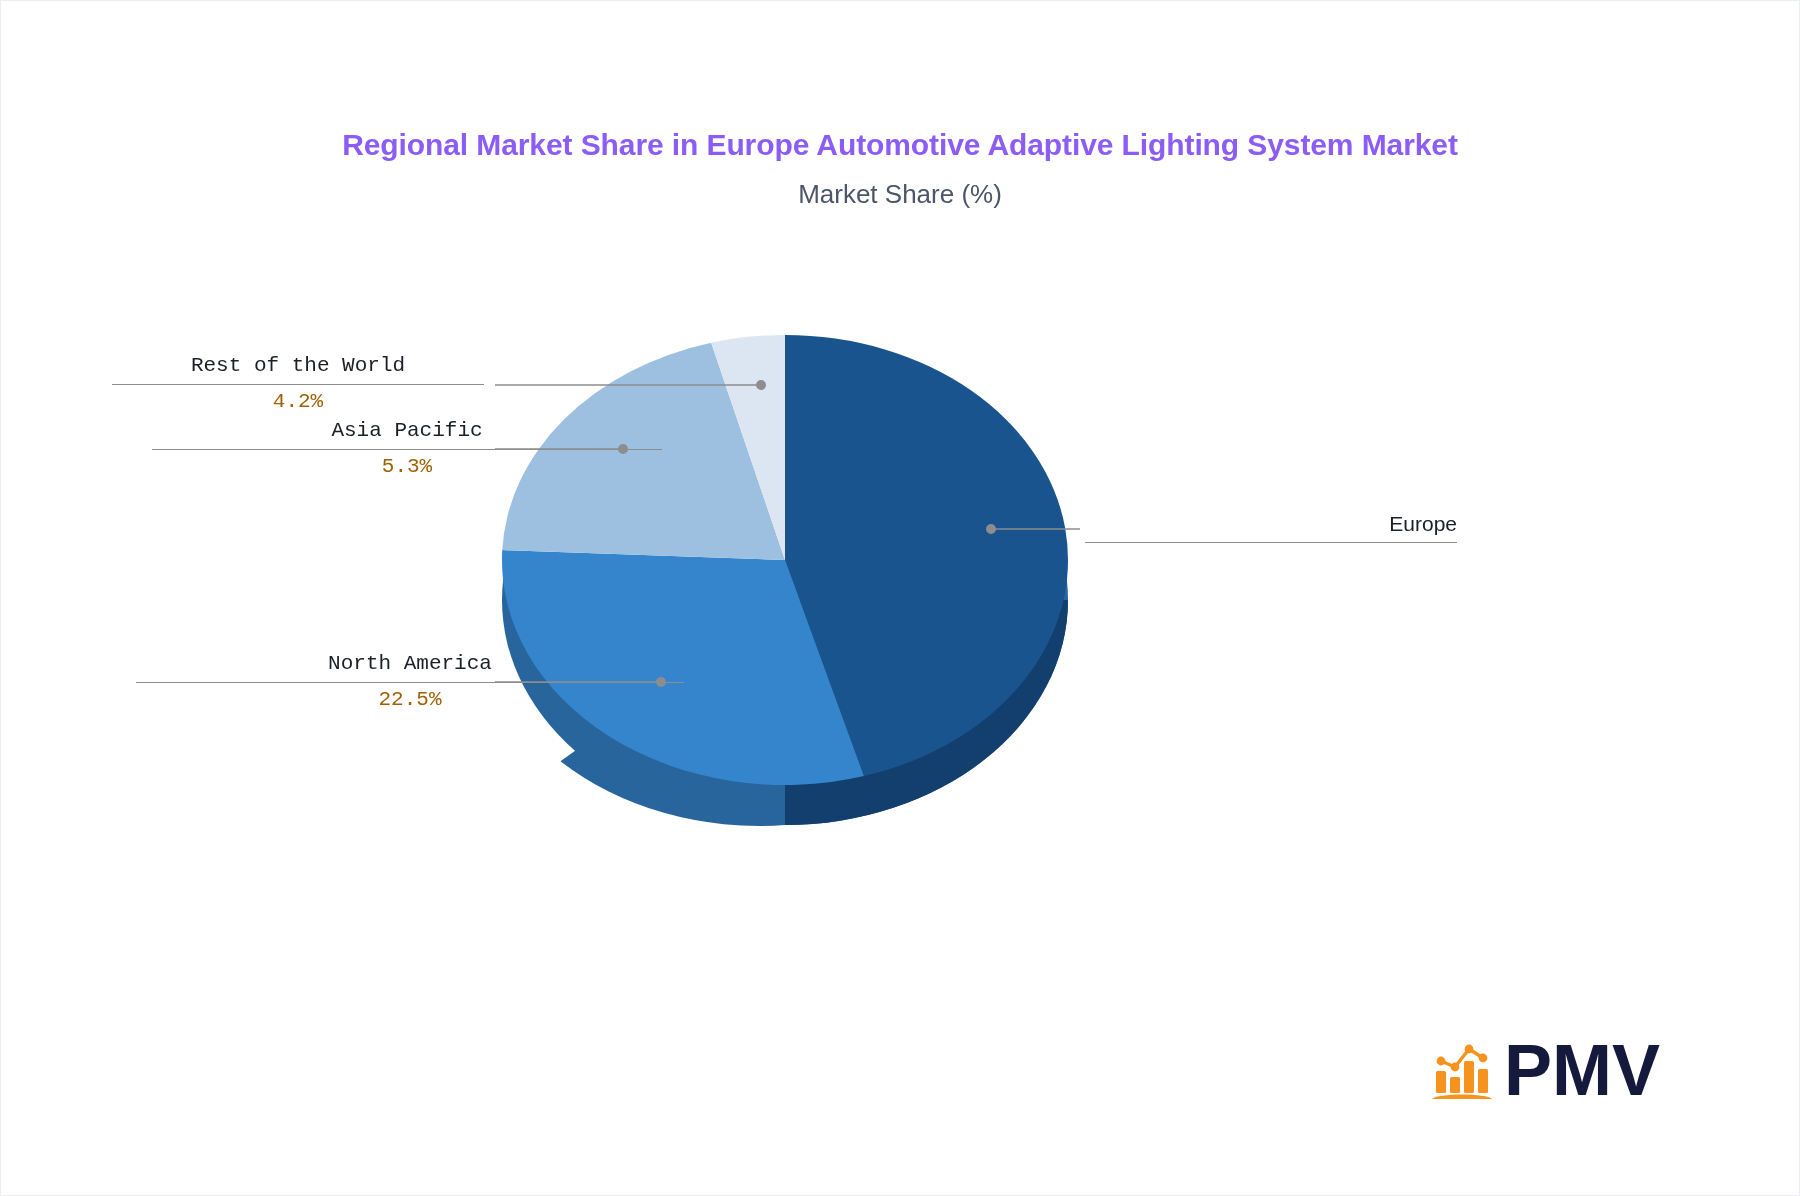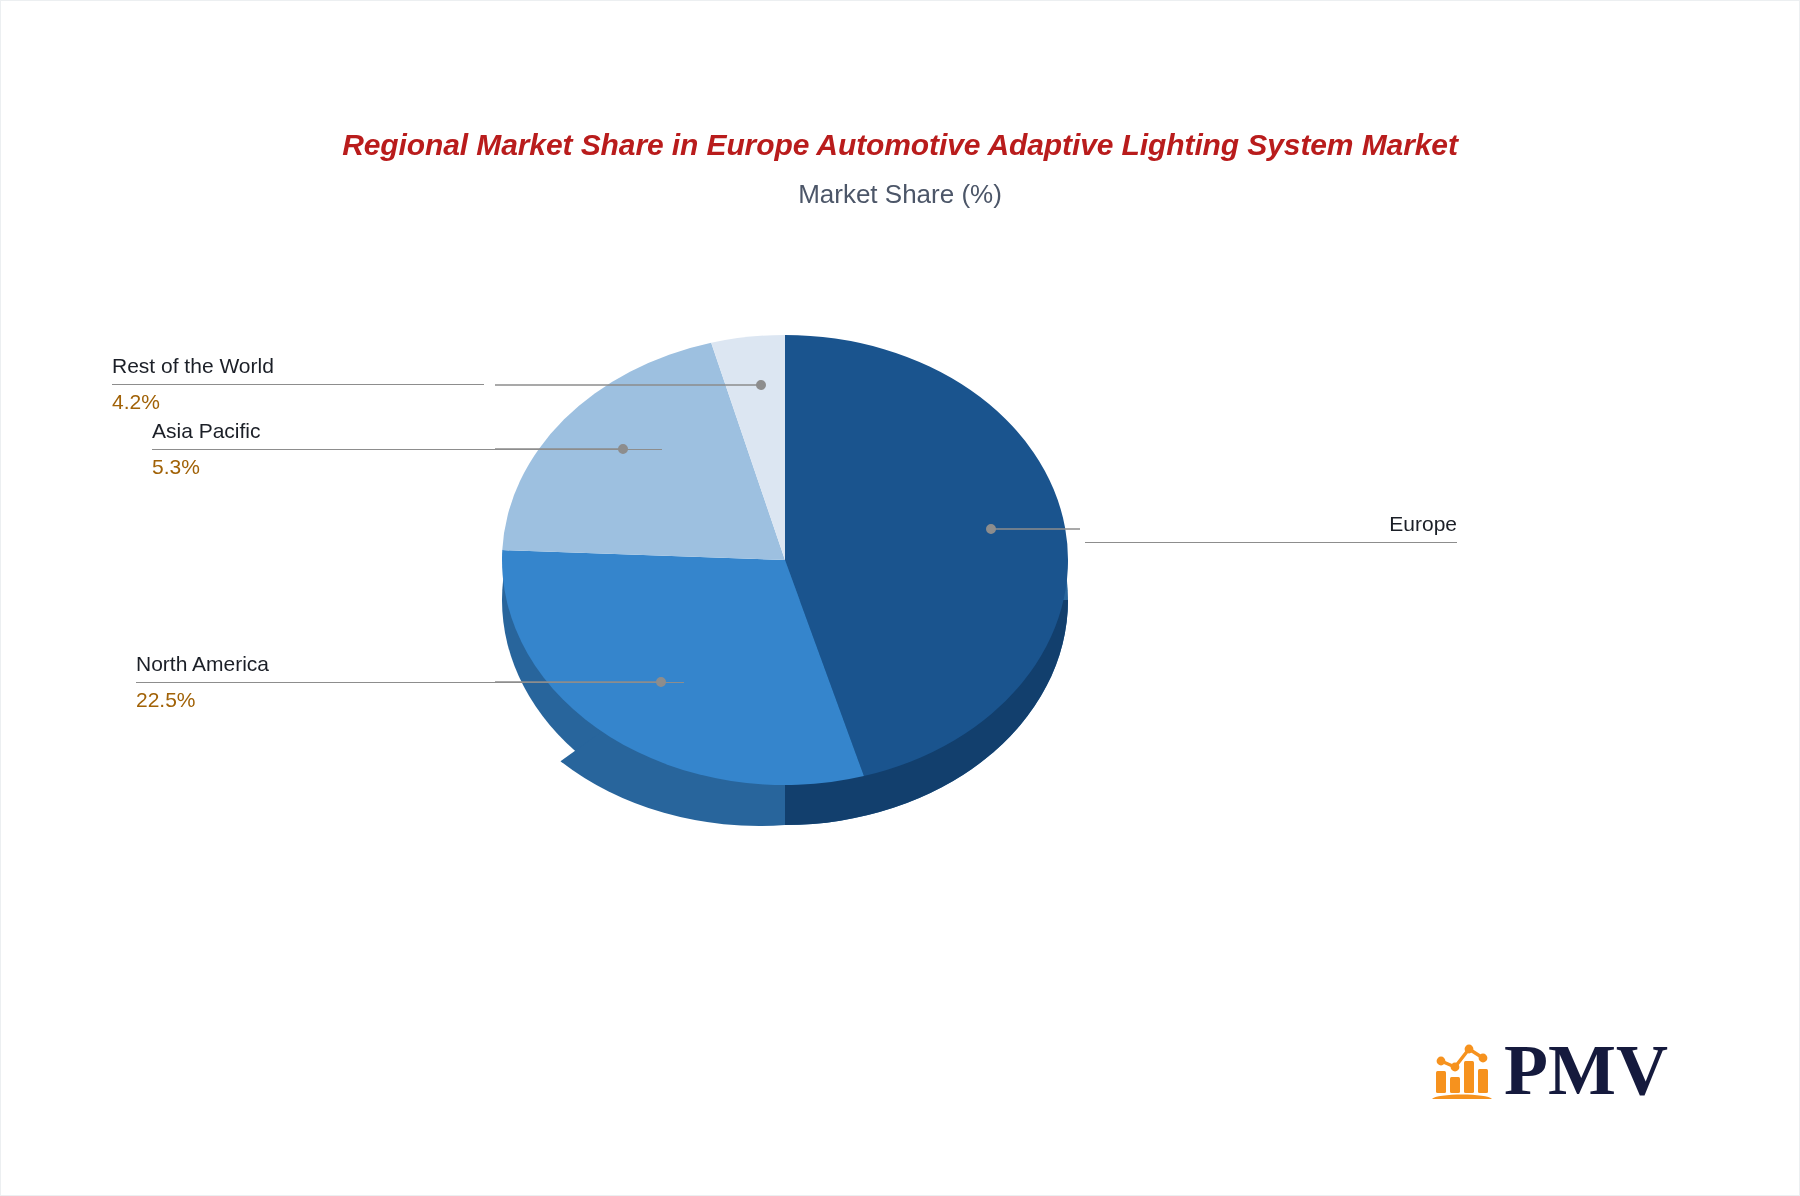--- a/index.html
+++ b/index.html
@@ -34,25 +34,24 @@
   .title-block {
     position: absolute;
     left: 0;
     top: 126px;
     width: 1800px;
     text-align: center;
   }
   #chart-title {
     font-size: 30px;
     font-weight: bold;
-    color: #b91c1c;
+    color: #8b5cf6;
     letter-spacing: -0.1px;
     line-height: 38px;
     white-space: nowrap;
-    font-style: italic;
   }
   #chart-subtitle {
     margin-top: 14px;
     font-size: 26px;
     font-weight: normal;
     color: #4c5668;
     line-height: 32px;
   }
 
   
@@ -77,42 +76,42 @@
   }
   .callout .cl-rule {
     height: 0;
     border-top: 1.6px solid #8d8d8d;
     margin: 4px 0 3px 0;
   }
   .callout .cl-value {
     color: #a16207;
     white-space: nowrap;
   }
-  .callout.left { text-align: left; }
+  .callout.left { text-align: center; font-family: Liberation Mono, monospace; }
   .callout.right { text-align: right; margin-top: 16px; }
 
   #callout-row  { left: 112px; top: 352px;  width: 372px; }
   #callout-apac { left: 112px; top: 417px;  width: 510px; margin-left: 40px; }
   #callout-na   { left: 112px; top: 650px;  width: 548px; margin-left: 24px; }
   #callout-eu   { left: 1085px; top: 494px; width: 372px; }
 
   
   #logo {
     position: absolute;
     left: 1430px;
     top: 1030px;
     width: 230px;
     height: 80px;
     display: flex;
     align-items: center;
     gap: 10px;
   }
   #logo-mark { flex: none; }
   #logo-text {
-    font-family: Liberation Serif, serif;
+    font-family: Liberation Sans, sans-serif;
     font-size: 72px;
     font-weight: bold;
     color: #151a3d;
     letter-spacing: 0px;
     line-height: 72px;
   }
 </style>
 </head>
 <body>
 

